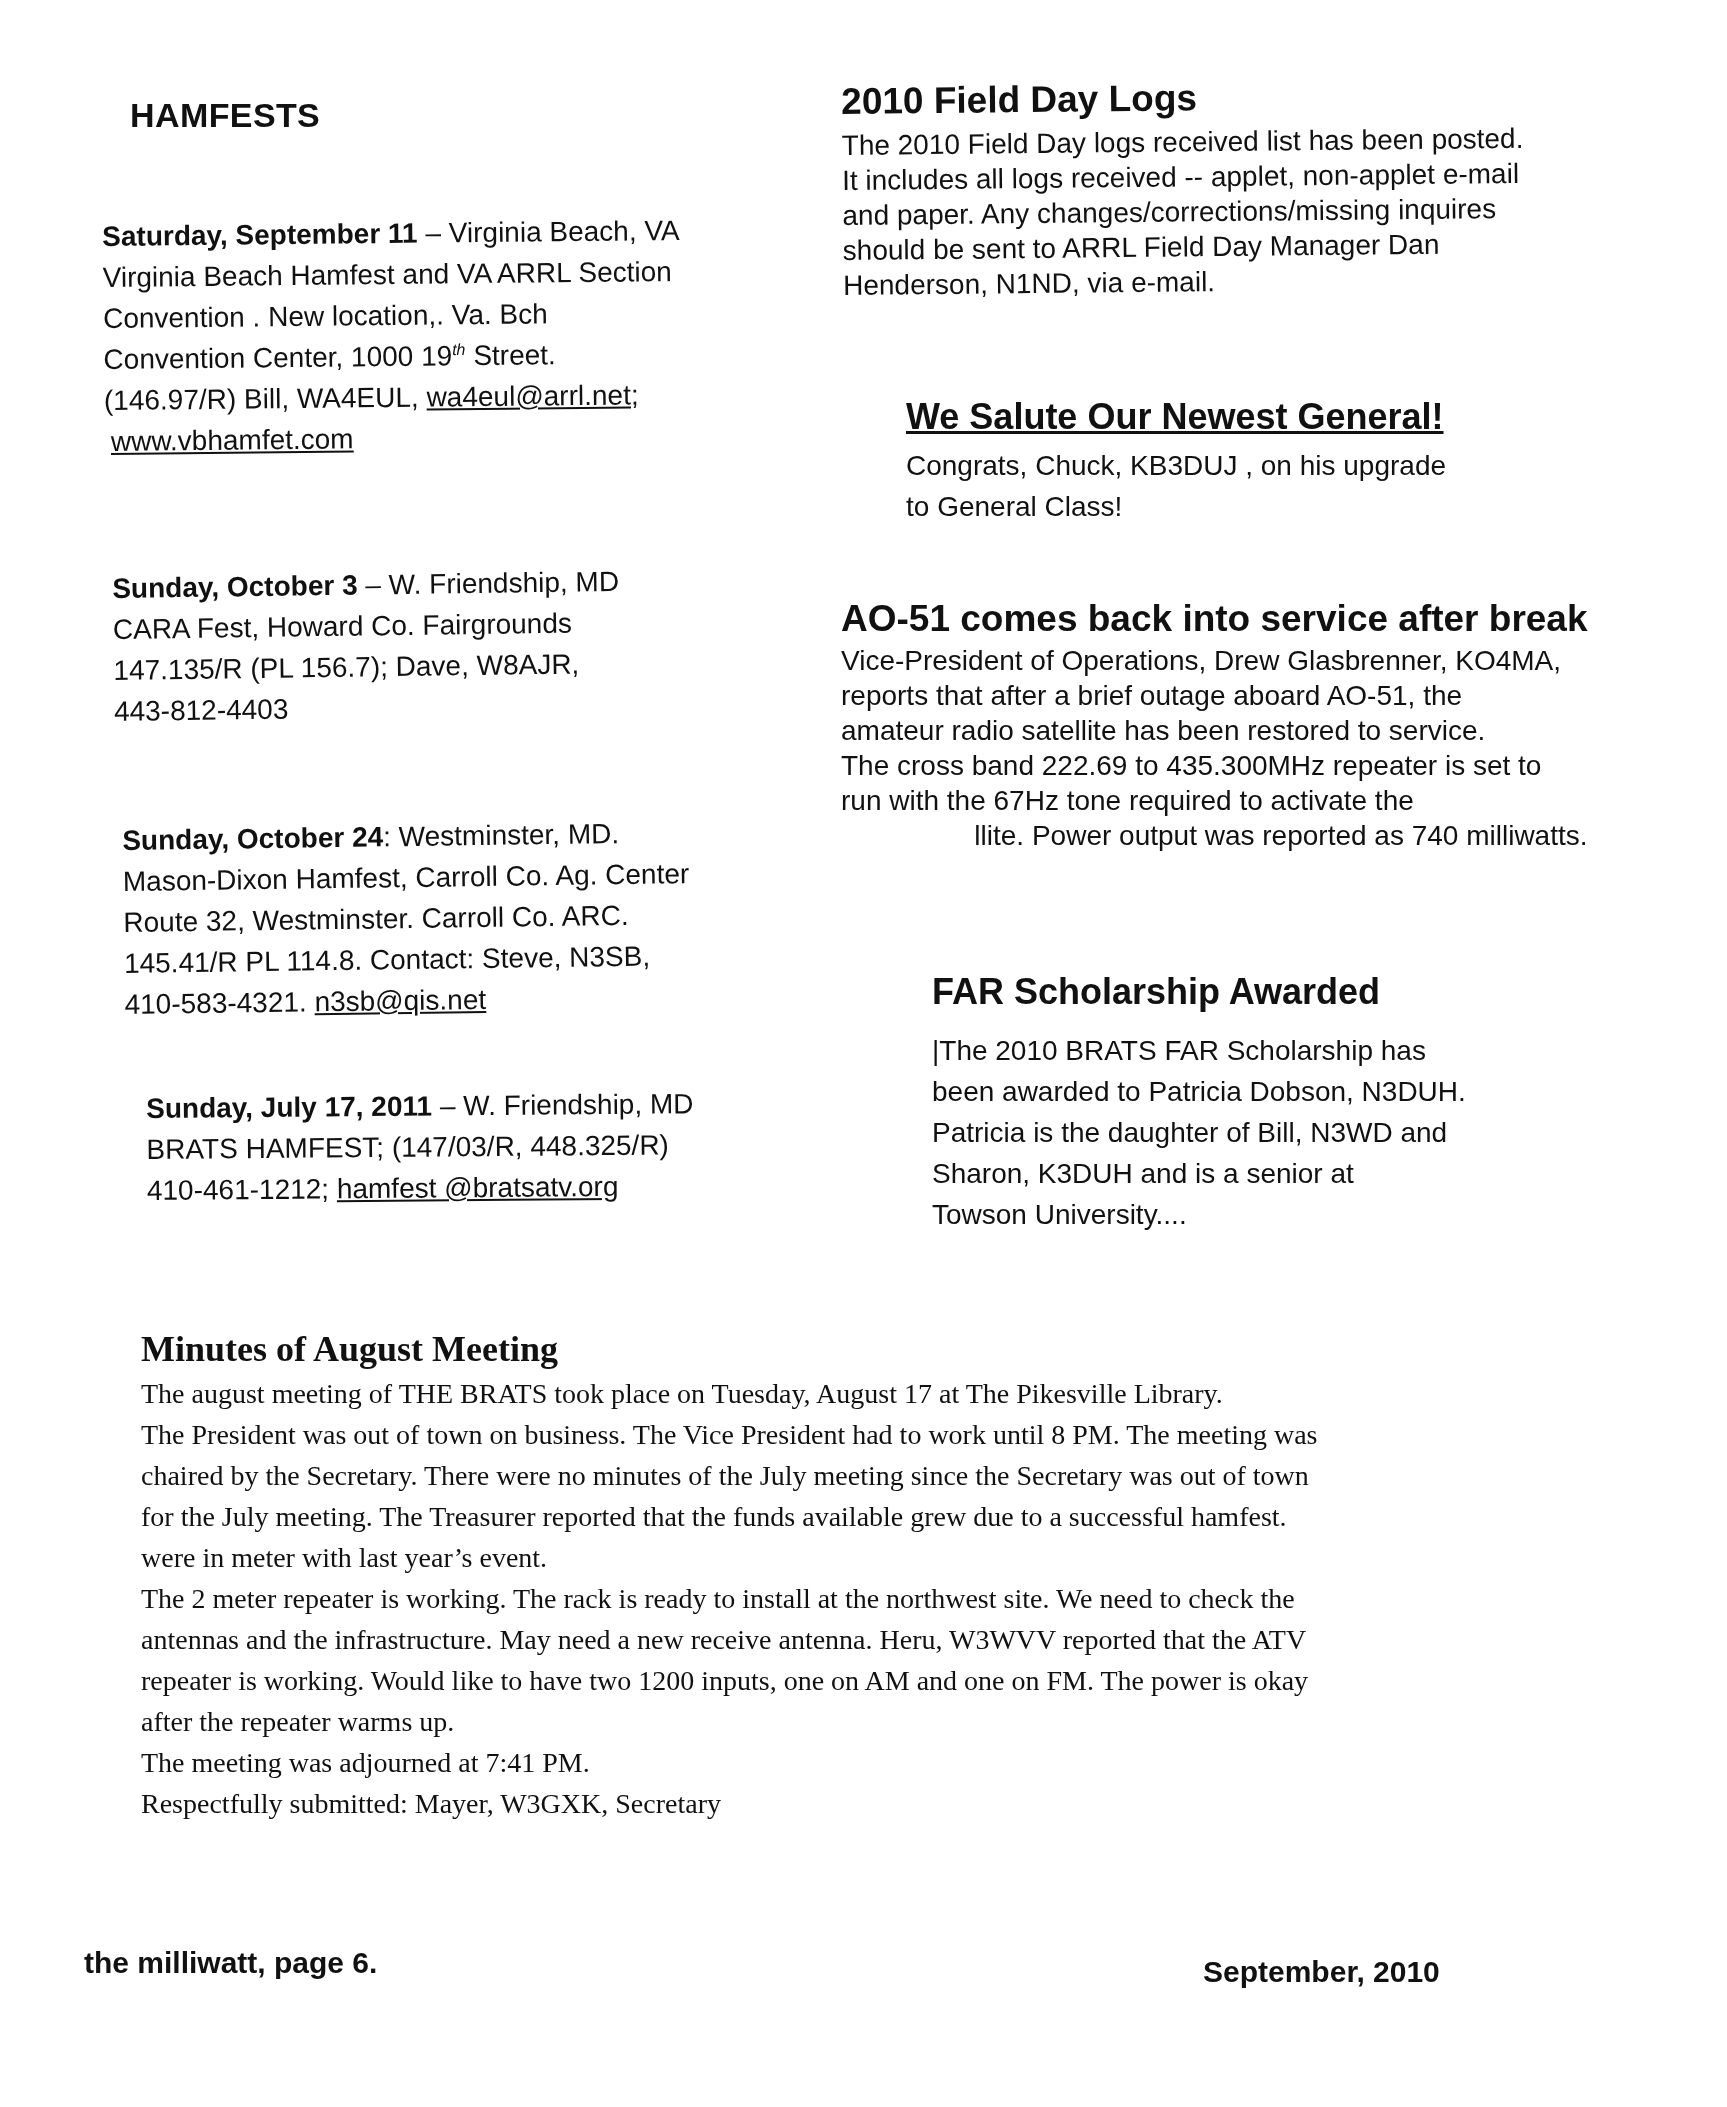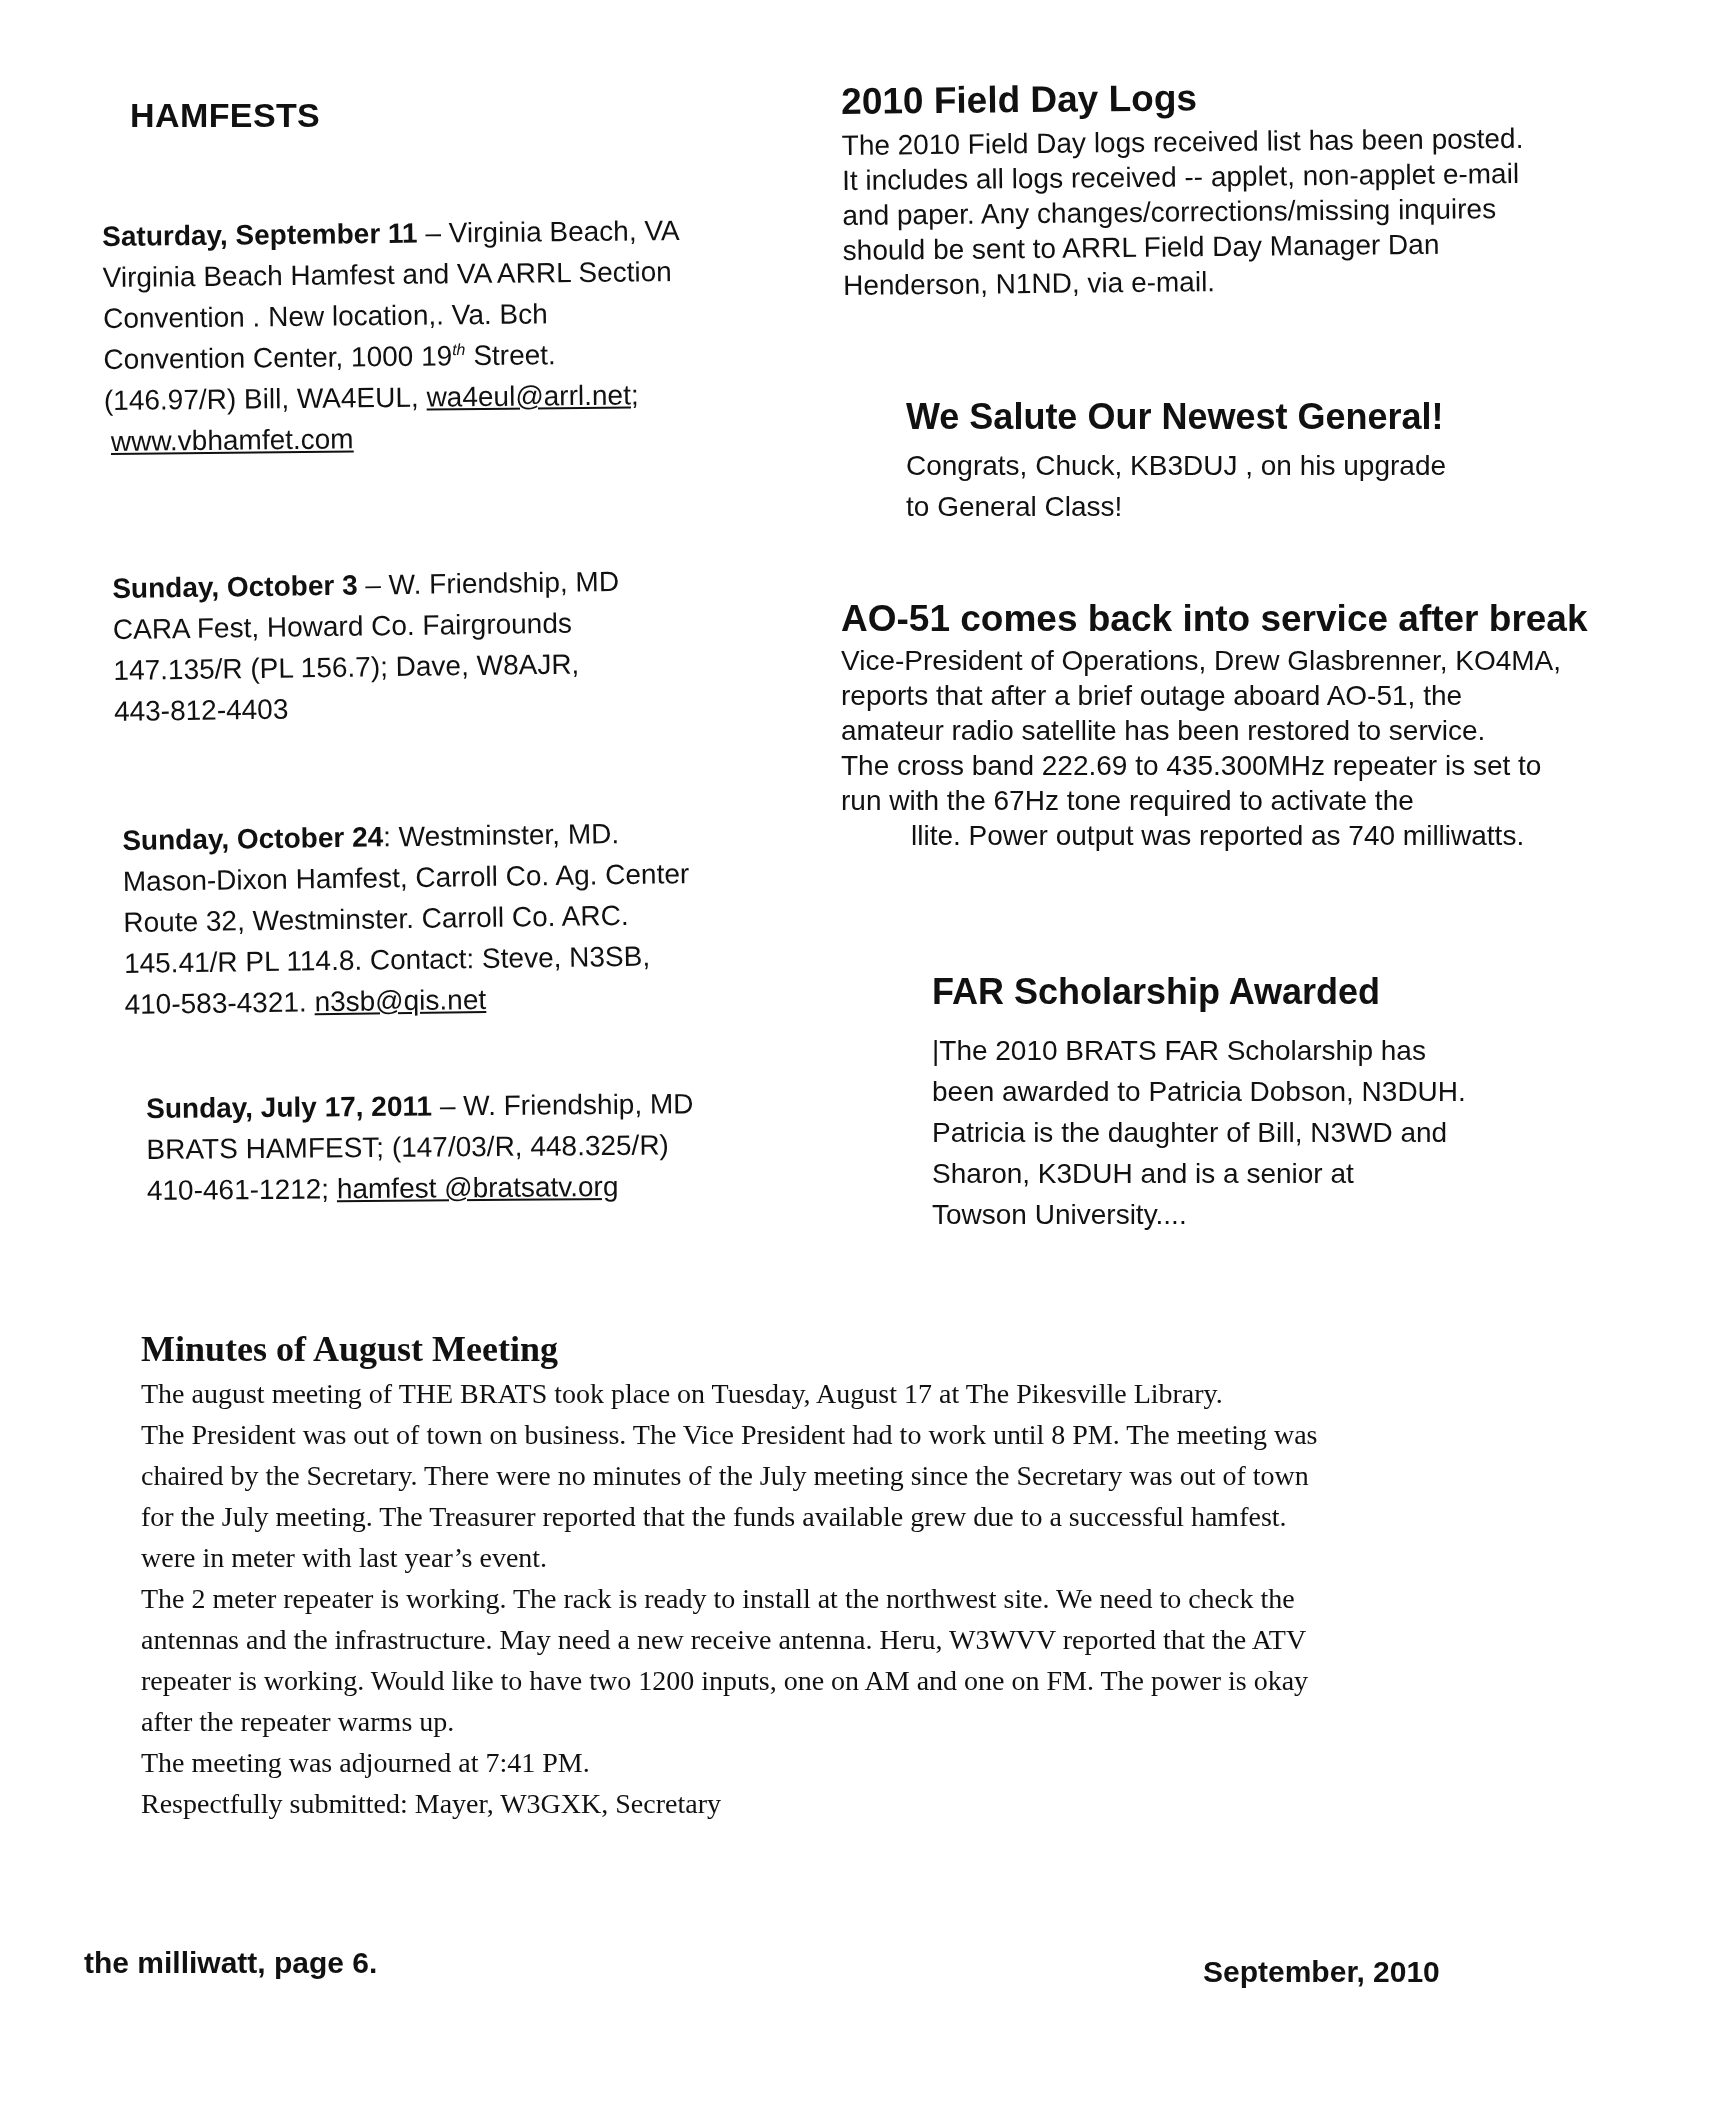--- a/index.html
+++ b/index.html
@@ -64,36 +64,36 @@
   <div class="body-r">
     <span class="line">The 2010 Field Day logs received list has been posted.</span>
     <span class="line">It includes all logs received -- applet, non-applet e-mail</span>
     <span class="line">and paper. Any changes/corrections/missing inquires</span>
     <span class="line">should be sent to ARRL Field Day Manager Dan</span>
     <span class="line">Henderson, N1ND, via e-mail.</span>
   </div>
 </div>
 
 <div class="abs" style="left:906px; top:396px;">
-  <div class="h-med" style="margin-bottom:6.5px;">We Salute Our Newest General!</div>
+  <div class="h-med" style="margin-bottom:6.5px;text-decoration:underline;">We Salute Our Newest General!</div>
   <div class="body-m">
     <span class="line">Congrats, Chuck, KB3DUJ , on his upgrade</span>
     <span class="line">to General Class!</span>
   </div>
 </div>
 
 <div class="abs" style="left:841px; top:598px;">
   <div class="h-right" style="margin-bottom:3.2px;">AO-51 comes back into service after break</div>
   <div class="body-r">
     <span class="line">Vice-President of Operations, Drew Glasbrenner, KO4MA,</span>
     <span class="line">reports that after a brief outage aboard AO-51, the</span>
     <span class="line">amateur radio satellite has been restored to service.</span>
     <span class="line">The cross band 222.69 to 435.300MHz repeater is set to</span>
     <span class="line">run with the 67Hz tone required to activate the</span>
-    <span class="line" style="padding-left:70px;">llite. Power output was reported as 740 milliwatts.</span>
+    <span class="line" style="padding-left:70px;text-align:right;">llite. Power output was reported as 740 milliwatts.</span>
   </div>
 </div>
 
 <div class="abs" style="left:932px; top:971px;">
   <div class="h-med" style="margin-bottom:17px;">FAR Scholarship Awarded</div>
   <div class="body-m">
     <span class="line">|The 2010 BRATS FAR Scholarship has</span>
     <span class="line">been awarded to Patricia Dobson, N3DUH.</span>
     <span class="line">Patricia is the daughter of Bill, N3WD and</span>
     <span class="line">Sharon, K3DUH and is a senior at</span>

